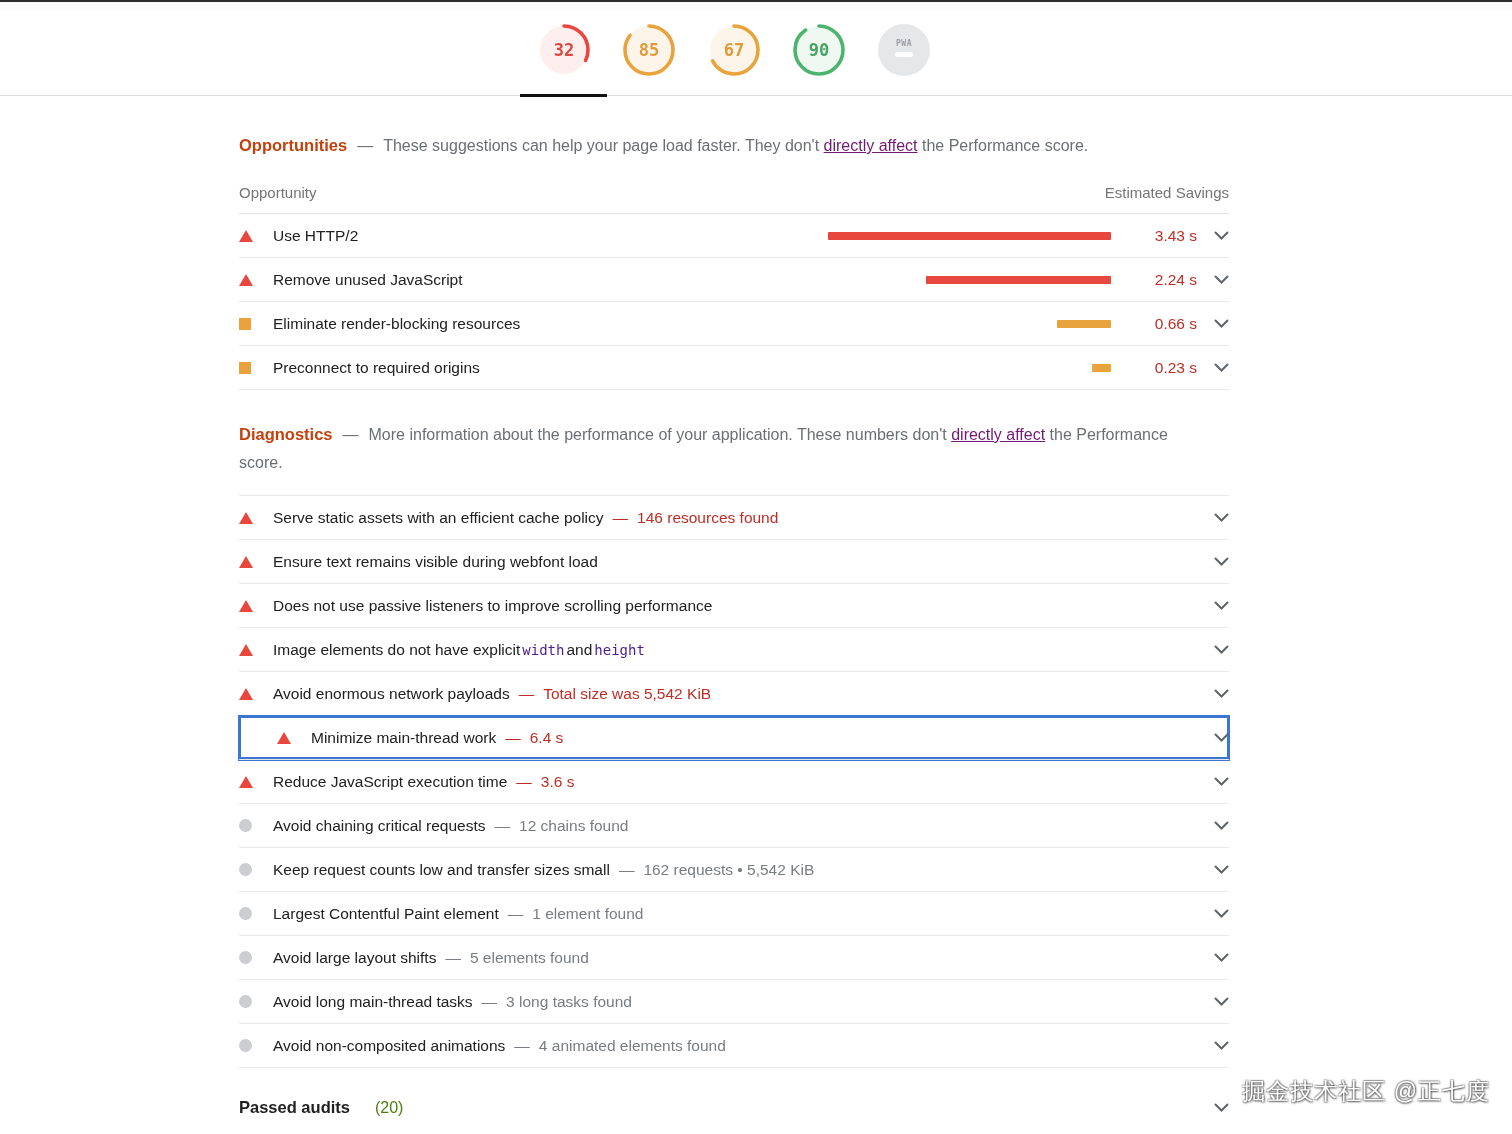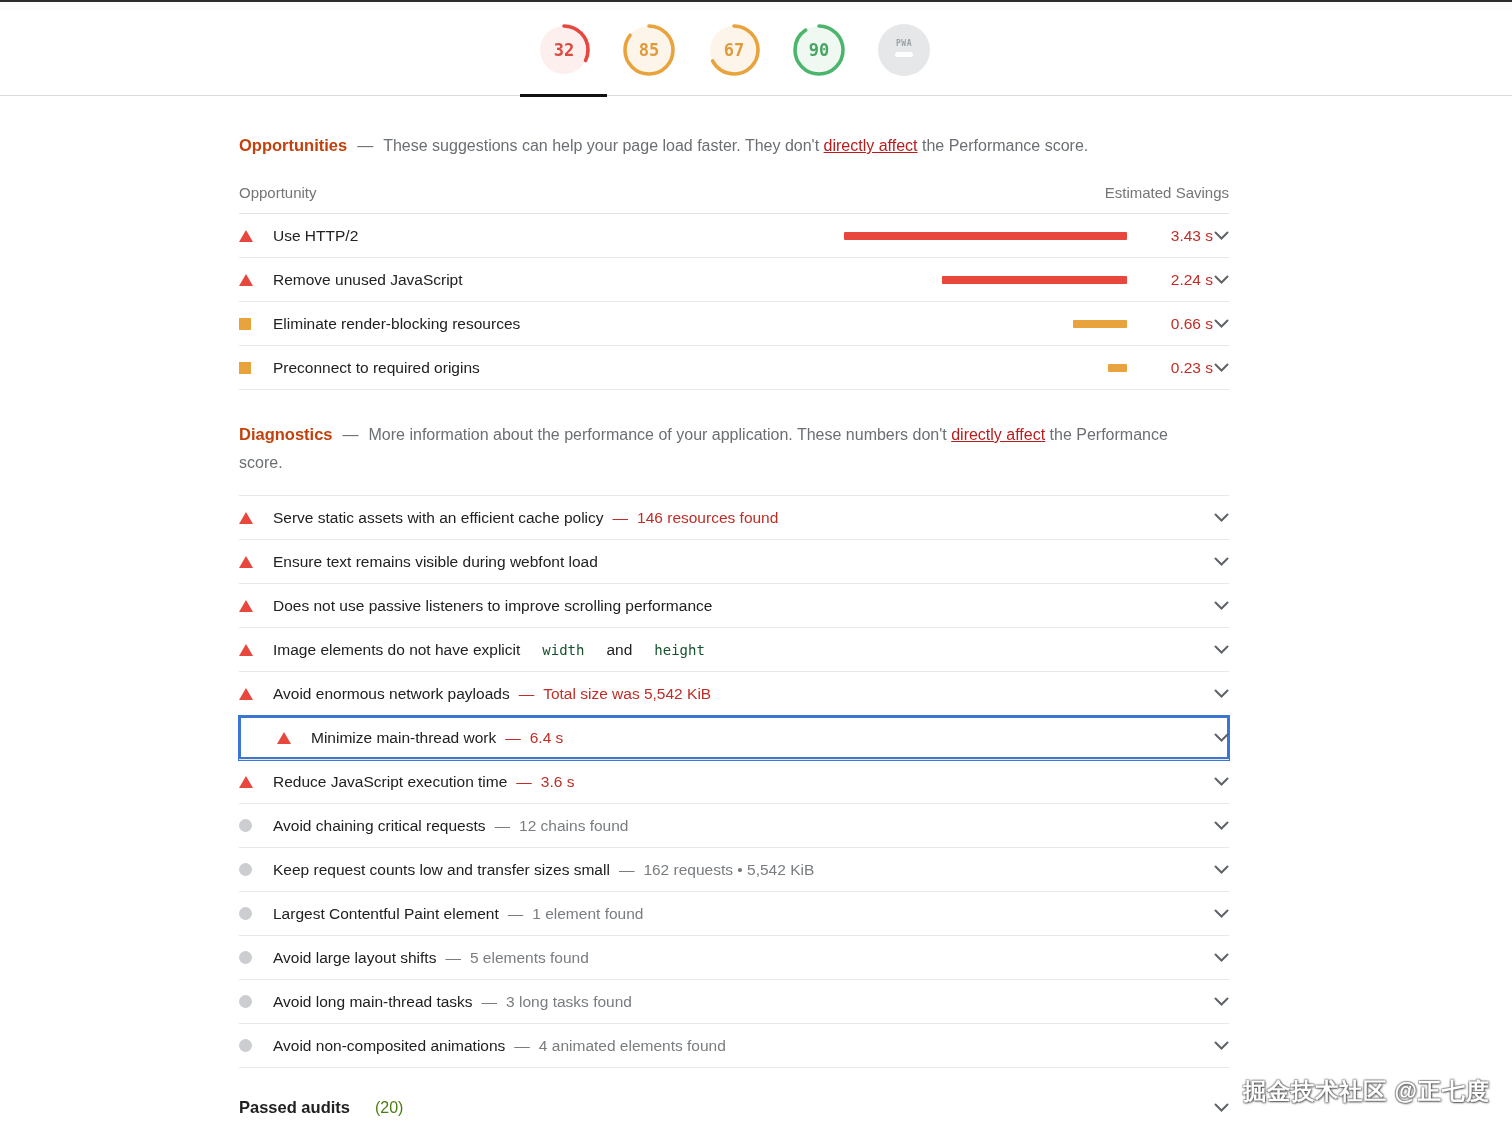--- a/index.html
+++ b/index.html
@@ -19,59 +19,59 @@
   .pwa-label { font-family:"DejaVu Sans Mono", monospace; font-size:8px; letter-spacing:.5px; fill:#9aa0a6; font-weight:bold; }
   .active-underline { position:absolute; left:520px; bottom:-2px; width:87px; height:3px; background:#111; }
 
   
   .content { width:990px; margin-left:239px; }
 
   
   .sec-heading { font-size:16px; font-weight:normal; line-height:28px; color:#6b6f73; }
   .sec-title { font-weight:bold; color:#c2410c; font-size:16.5px; }
   .sec-sep { margin:0 10px; color:#6b6f73; }
-  .sec-link { color:#b91c1c; text-decoration:underline; font-weight:500; cursor:pointer; }
+  .sec-link { color:#701a75; text-decoration:underline; font-weight:500; cursor:pointer; }
   .opp-heading { padding-top:35px; }
   .diag-heading { margin-top:30px; max-width:940px; }
 
   
   .table-head { display:flex; justify-content:space-between; align-items:flex-end;
     margin-top:10px; height:44px; padding-bottom:12px; border-bottom:1px solid #e3e3e3;
     color:#757575; font-size:15px; }
   .opp-row { display:flex; align-items:center; height:44px; border-bottom:1px solid #e8e8e8; cursor:pointer; }
   .icon-cell { width:34px; display:flex; align-items:center; }
   .tri { width:0; height:0; border-left:7px solid transparent; border-right:7px solid transparent; border-bottom:12px solid #e8473e; }
   .sq { width:12px; height:12px; background:#e9a33c; }
   .cir { width:13px; height:13px; border-radius:50%; background:#cbcdd1; }
   .opp-label { flex:1; font-size:15.5px; color:#212121; }
   .bar-area { width:290px; display:flex; justify-content:flex-end; margin-right:22px; }
   .bar { height:8px; border-radius:1px; }
-  .savings { width:64px; text-align:right; font-size:15.5px; }
+  .savings { width:64px; text-align:right; font-size:15.5px; margin-right:16px; }
   .chev { width:16px; display:flex; justify-content:center; cursor:pointer; }
 
   
   .diag-list { margin-top:18px; border-top:1px solid #e8e8e8;text-align:right; }
   .diag-row { position:relative; display:flex; align-items:center; height:44px;
     border-bottom:1px solid #e8e8e8; cursor:pointer; font-size:15.5px; }
   .diag-row.focused { box-shadow:inset 0 0 0 2px #3a76d2, 0 0 0 1px #3a76d2;padding-left:38px; }
   .diag-text { flex:1; display:flex; align-items:center; white-space:nowrap; }
   .audit-title { color:#212121; }
   .row-sep { margin:0 9px; }
   .row-sep:empty, .audit-detail:empty, .code:empty, .code-mid:empty { display:none; }
-  .code { font-family:"DejaVu Sans Mono", monospace; font-size:14px; color:#14532d; margin:0 22px; }
+  .code { font-family:"DejaVu Sans Mono", monospace; font-size:14px; color:#4c1d95; margin:0 2px; }
   .detail-fail, .sep-fail { color:#bf2e26; }
   .detail-neutral, .sep-neutral { color:#797d81; }
 
   
   .passed-row { display:flex; align-items:center; padding-top:30px; cursor:pointer;gap:19px; }
   .passed-title { font-size:16.5px; font-weight:bold; color:#212121; }
   .passed-count { font-size:16px; color:#4d7c0f; margin-left:6px; flex:1; }
 
   
-  .watermark { position:absolute; right:22px; top:1076px; font-size:23px; font-weight:bold; color:#fff;
+  .watermark { position:absolute; right:22px; top:1076px; font-size:23px; font-weight:normal; color:#fff;
     text-shadow:1px 1px 2px rgba(60,60,60,.8), -1px -1px 1px rgba(120,120,120,.5), 1px -1px 1px rgba(120,120,120,.5), -1px 1px 1px rgba(120,120,120,.6);
     letter-spacing:1px; }
 </style>
 </head>
 <body>
 
 <div class="page">
   <div class="topbar"></div>
 
   <header class="scores-header">

